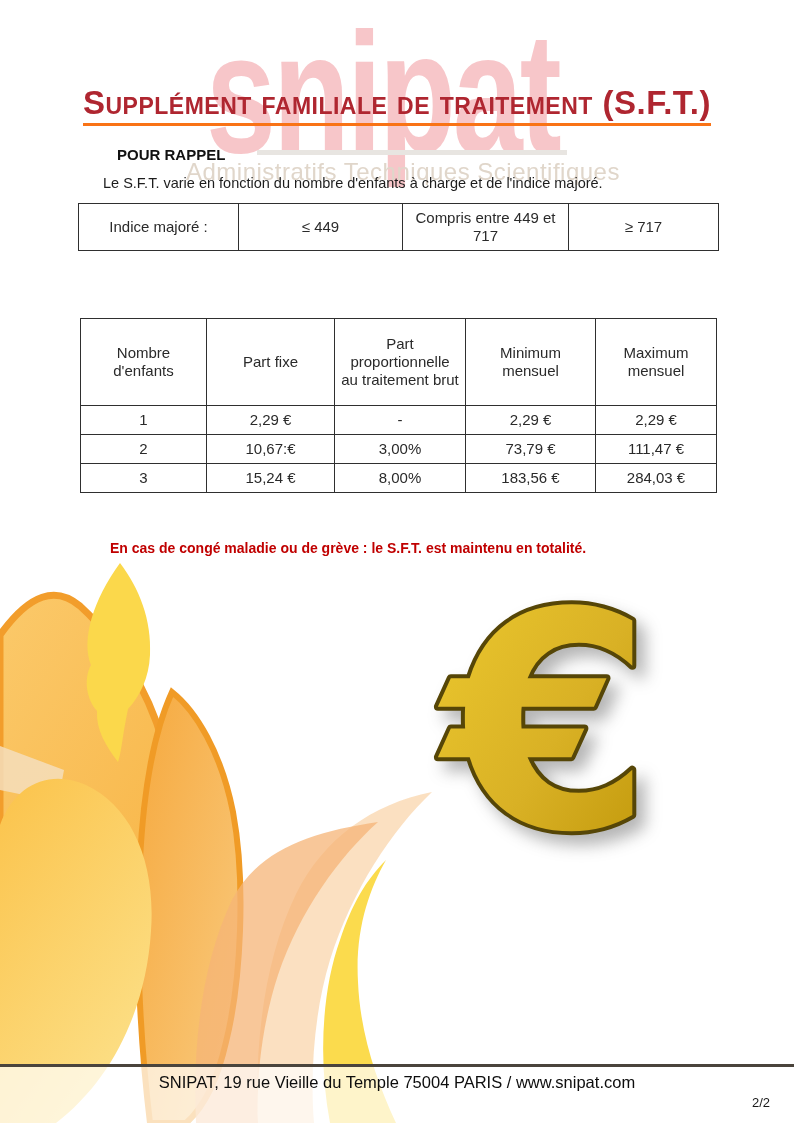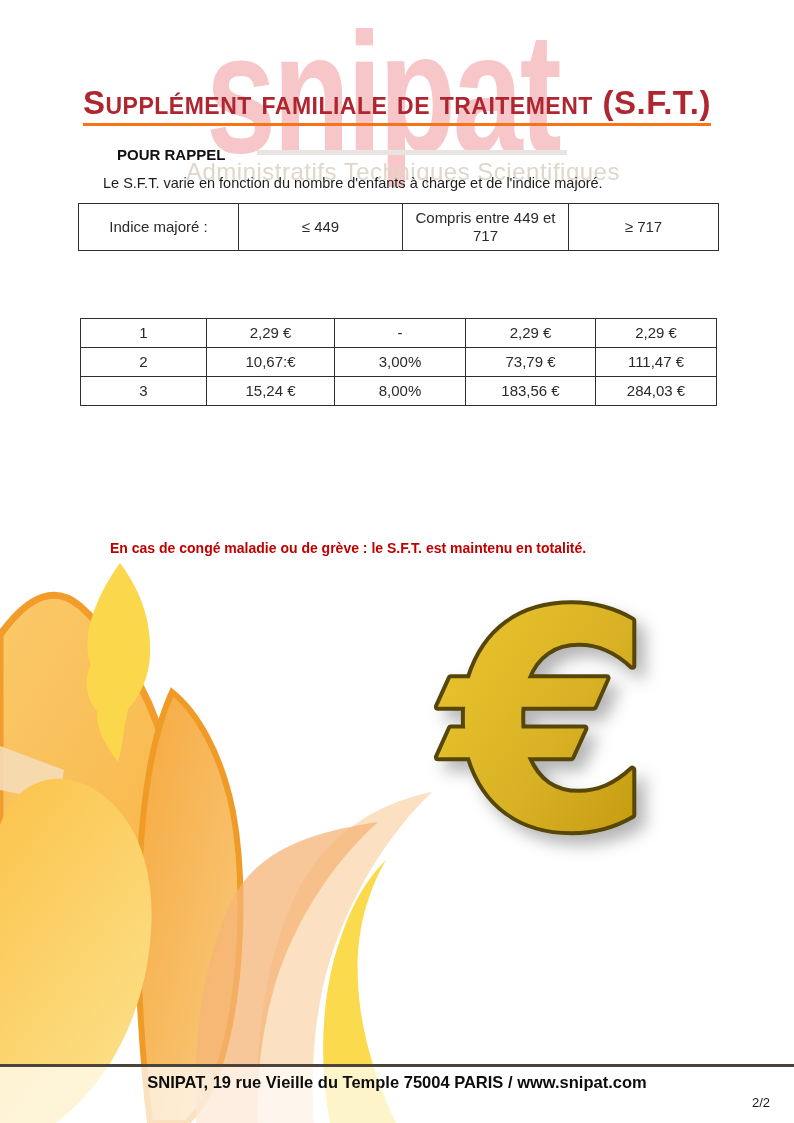--- a/index.html
+++ b/index.html
@@ -54,21 +54,21 @@
 
   
   .flames { position:absolute; left:0; top:560px; width:470px; height:563px; }
   .flames-fade { position:absolute; left:0; top:1067px; width:794px; height:56px; background:rgba(255,255,255,0.70); }
   .euro-wrap { position:absolute; left:428px; top:592px; width:240px; height:260px;
                filter:drop-shadow(9px 10px 8px rgba(90,90,90,0.45)); }
 
   
   .footer-rule { position:absolute; left:0; top:1064px; width:794px; height:3px; background:#4a443c; }
   .footer-text { position:absolute; left:0; top:1073px; width:794px; text-align:center;
-                 font-size:16.5px; font-weight:bold; color:#0d0d0d; }
+                 font-size:16.5px; font-weight:normal; color:#0d0d0d; }
   .page-num { position:absolute; right:24px; top:1081px; font-size:13px; color:#1a1a1a;margin-top:14px; }
 </style>
 </head>
 <body>
 
 <div class="page">
 
   <div class="wm-brand">snipat</div>
   <div class="wm-underline"></div>
   <div class="wm-tagline">Administratifs Techniques Scientifiques</div>
@@ -152,20 +152,27 @@
 
   <table class="doc-table t-enfants">
     <colgroup>
         <col style="width:126px">
         <col style="width:128px">
         <col style="width:131px">
         <col style="width:130px">
         <col style="width:121px">
       </colgroup>
     <tbody>
+        <tr class="hdr">
+      <td>Nombre d'enfants</td>
+      <td>Part fixe</td>
+      <td>Part proportionnelle au traitement brut</td>
+      <td>Minimum mensuel</td>
+      <td>Maximum mensuel</td>
+    </tr>
     <tr class="data">
       <td>1</td>
       <td>2,29 €</td>
       <td>-</td>
       <td>2,29 €</td>
       <td>2,29 €</td>
     </tr>
     <tr class="data">
       <td>2</td>
       <td>10,67:€</td>

